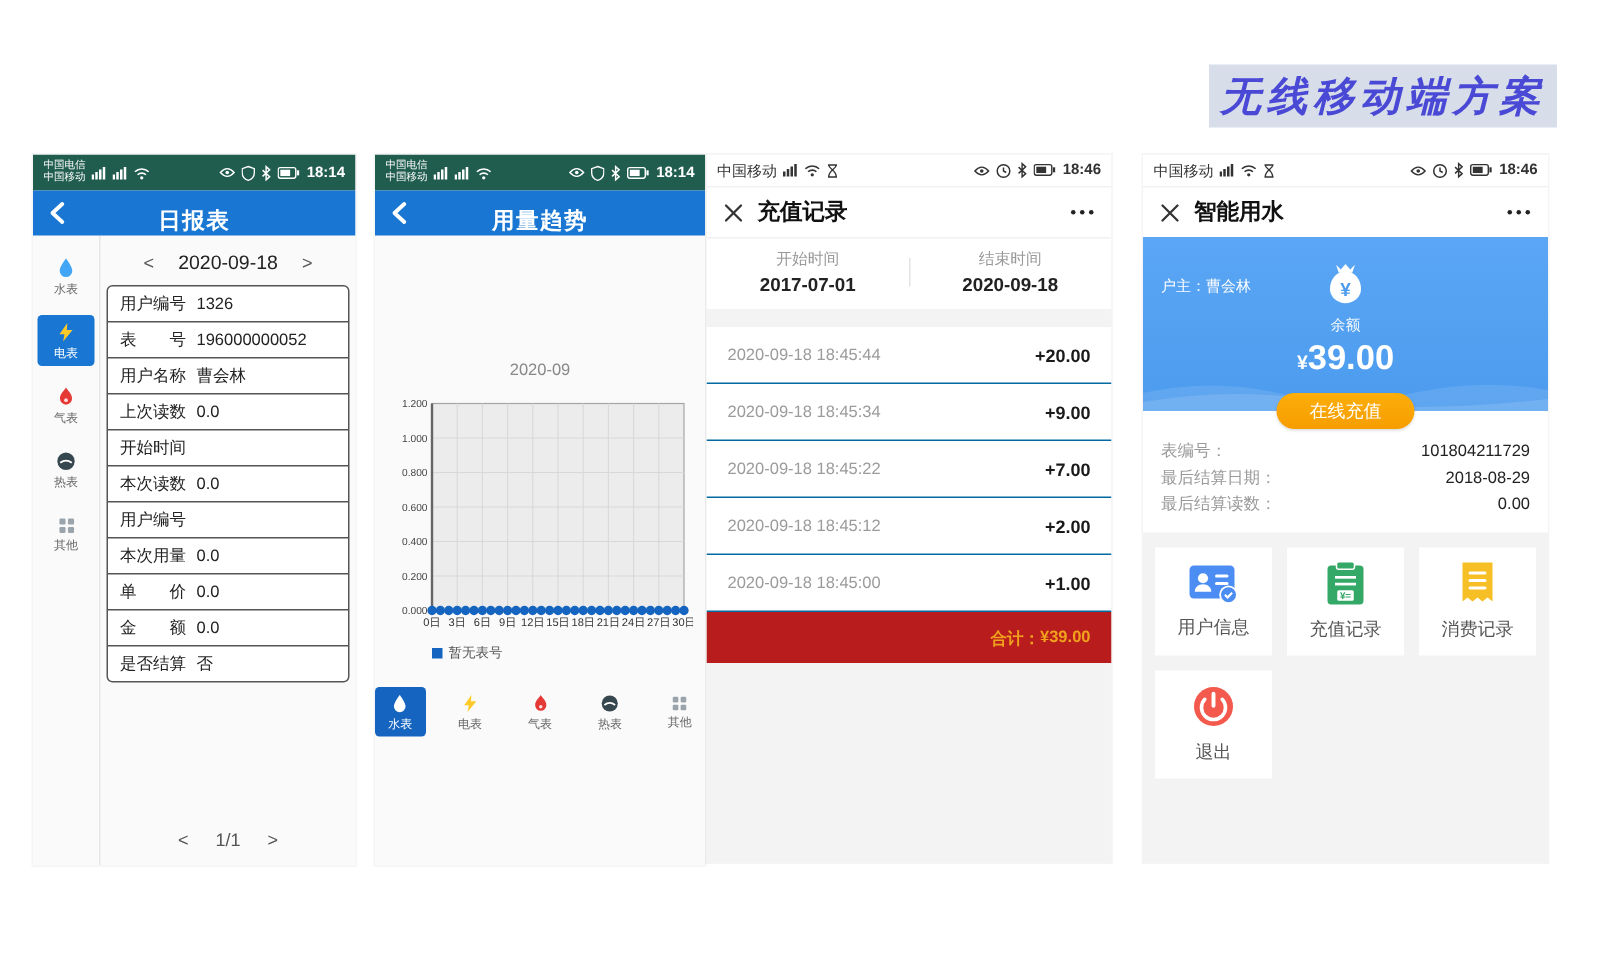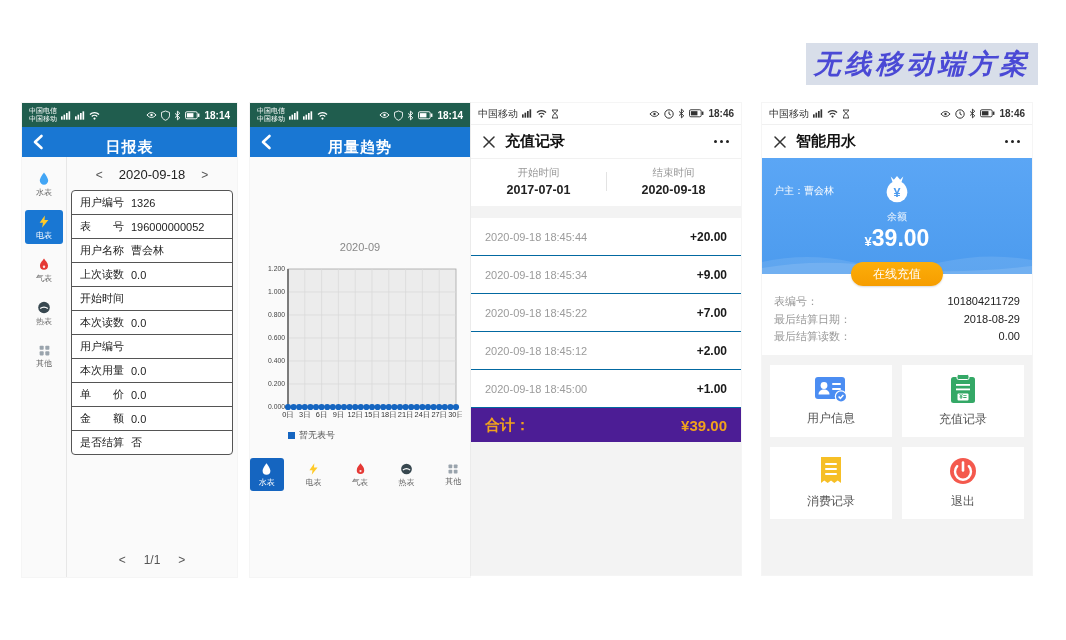--- a/index.html
+++ b/index.html
@@ -73,40 +73,40 @@
   
   .filter{background:#fff;border-top:1px solid #f1f1f1;display:flex;padding:7px 0 9px;}
   .fcol{flex:1;text-align:center;cursor:pointer;position:relative;}
   .fcol + .fcol::before{content:"";position:absolute;left:0;top:6px;bottom:6px;width:1px;background:#e3e3e3;}
   .flabel{font-size:10.5px;color:#999;}
   .fval{margin-top:3px;font-size:12.5px;font-weight:bold;color:#222;}
   .rec-gap{height:12px;}
   .rec{background:#fff;height:37px;display:flex;align-items:center;justify-content:space-between;padding:0 14px;border-bottom:1px solid #0369a1;gap:24px;}
   .rec .rt{font-size:11px;color:#9b9b9b;}
   .rec .ra{font-size:12px;font-weight:bold;color:#1a1a1a;}
-  .total{height:34px;background:#4c1d95;display:flex;align-items:center;justify-content:space-between;padding:0 14px;
-    font-size:15px;font-weight:bold;color:var(--total_orange,#f0a21d);}
+  .total{height:34px;background:#b91c1c;display:flex;align-items:center;justify-content:flex-end;padding:0 14px;
+    font-size:11px;font-weight:bold;color:var(--total_orange,#f0a21d);}
 
   
   .s4-card{position:relative;height:116px;background:linear-gradient(180deg,#5ba6f5,#4c9bee);color:#fff;}
   .s4-owner{position:absolute;top:26px;left:12px;font-size:10px;}
   .s4-center{position:absolute;top:14px;left:0;right:0;display:flex;flex-direction:column;align-items:center;}
   .s4-balance-label{font-size:10px;opacity:.92;margin-top:2px;}
   .s4-balance{margin-top:1px;font-weight:bold;}
   .s4-balance .cur{font-size:13px;}
   .s4-balance .amt{font-size:23px;}
   .wave{position:absolute;left:0;right:0;bottom:0;height:26px;width:100%;}
   .pill{position:absolute;left:50%;bottom:-12px;transform:translateX(-50%);
     background:linear-gradient(180deg,#fcae0a,#f69d00);color:#fff;font-size:12px;font-weight:normal;
     height:24px;line-height:24px;padding:0 22px;border-radius:13px;cursor:pointer;white-space:nowrap;box-shadow:0 1px 2px rgba(0,0,0,.15);}
   .s4-info{background:#fff;padding:19px 12px 9px;}
   .irow{display:flex;justify-content:space-between;font-size:11px;line-height:17.5px;}
   .ilabel{color:#999;}
   .ival{color:#222;}
-  .s4-grid{padding:10px 8px;display:grid;grid-template-columns:1fr 1fr;gap:10px;}
+  .s4-grid{padding:10px 8px;display:grid;grid-template-columns:1fr 1fr 1fr;gap:10px;}
   .gcard{background:#fff;height:72px;display:flex;flex-direction:column;align-items:center;justify-content:center;gap:7px;
     font-size:12px;color:#555;cursor:pointer;}
 </style>
 </head>
 <body style="--header_blue: #1977d3; --statusbar_green: #205d4e; --card_blue: #55a2f3; --accent_orange: #f9a51a; --total_orange: #f0a21d; --point_blue: #1565c0;">
 
 <svg width="0" height="0" style="position:absolute">
   <defs>
     <g id="i-signal">
         <rect x="0" y="6" width="2" height="4"></rect>

